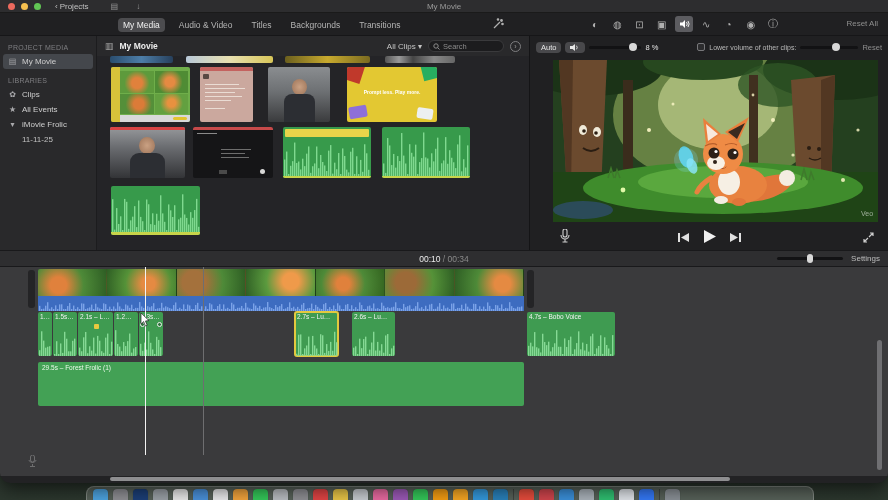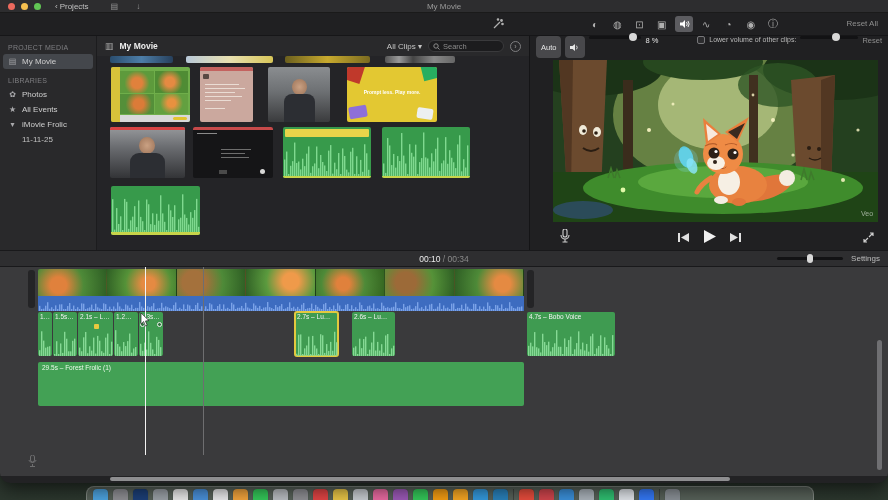--- a/index.html
+++ b/index.html
@@ -54,21 +54,21 @@
   .all-clips { color:#c4c4c4; font-size:8px; }
   .searchbox { width:76px; height:12px; background:#1c1c1e; border:1px solid #3a3a3c; border-radius:6px;
     display:flex; align-items:center; gap:3px; padding:0 4px; color:#8a8a8a; font-size:7.5px; }
   .roundbtn { width:11px; height:11px; border:1px solid #7e7e80; border-radius:50%; color:#9e9e9e;
     font-size:7px; display:flex; align-items:center; justify-content:center; }
   .thumbs { position:absolute; left:0; top:20px; right:0; bottom:0; background:#242427; }
   .th { position:absolute; border-radius:2px; overflow:hidden; }
 
   
   .viewer-panel { width:358px; background:#202022; position:relative; }
-  .volrow { height:22px; display:flex; gap:4px; padding:0 6px; font-size:7.5px; color:#b9b9b9; }
+  .volrow { height:22px; display:flex; align-items:center; gap:4px; padding:0 6px; font-size:7.5px; color:#b9b9b9; }
   .pill { background:#48484b; border-radius:4px; padding:1px 5px; color:#e6e6e6; font-size:7.5px; display:flex; align-items:center; }
   .slider { height:3px; background:#121214; border-radius:2px; position:relative; }
   .knob { position:absolute; top:-3px; width:8px; height:8px; background:#d8d8d8; border-radius:50%; }
   .checkbox { width:8px; height:8px; border:1px solid #77777a; border-radius:2px; background:#2c2c2e; }
   .video { position:absolute; left:23px; top:24px; width:325px; height:162px; background:#000; }
   .transport { position:absolute; left:0; right:0; top:190px; height:24px; display:flex; align-items:center; }
   .t-center { position:absolute; left:0; right:0; display:flex; justify-content:center; gap:14px; align-items:center; }
 
   
   .tl-toolbar { height:17px; background:#2e2e30; border-top:1px solid #19191b; border-bottom:1px solid #19191b;
@@ -147,20 +147,27 @@
       <span class="light" style="background:#f5bf4f"></span>
       <span class="light" style="background:#61c554"></span>
     </div>
     <span class="back-btn">‹ <span>Projects</span></span>
     <span class="tb-icon">▤</span>
     <span class="tb-icon" style="margin-left:18px">↓</span>
     <span class="win-title">My Movie</span>
   </div>
 
   <div class="tabbar">
+    <div class="tabs">
+      <span class="tab active">My Media</span>
+      <span class="tab">Audio &amp; Video</span>
+      <span class="tab">Titles</span>
+      <span class="tab">Backgrounds</span>
+      <span class="tab">Transitions</span>
+    </div>
     <span class="wand">
       <svg width="13" height="13">
           <g stroke="#b0b0b0" stroke-width="1.2" fill="none">
         <line x1="3" y1="10" x2="9" y2="4"></line>
             <circle cx="10.5" cy="2.5" r="0.8" fill="#b0b0b0"></circle>
         <circle cx="11.5" cy="6" r="0.7" fill="#b0b0b0"></circle>
             <circle cx="7" y="1" cy="1.5" r="0.7" fill="#b0b0b0"></circle>
           </g>
         </svg>
     </span>
@@ -187,21 +194,21 @@
 
     <div class="sidebar">
       <div class="side-h">PROJECT MEDIA</div>
       <div class="side-row sel">
         <span class="side-ic">▤</span>
         <span>My Movie</span>
       </div>
       <div class="side-h" style="margin-top:5px">LIBRARIES</div>
       <div class="side-row">
         <span class="side-ic">✿</span>
-        <span>Photos</span>
+        <span>Clips</span>
       </div>
       <div class="side-row">
         <span class="side-ic">★</span>
         <span>All Events</span>
       </div>
       <div class="side-row">
         <span class="side-ic">▾</span>
         <span>iMovie Frolic</span>
       </div>
       <div class="side-sub">11-11-25</div>

